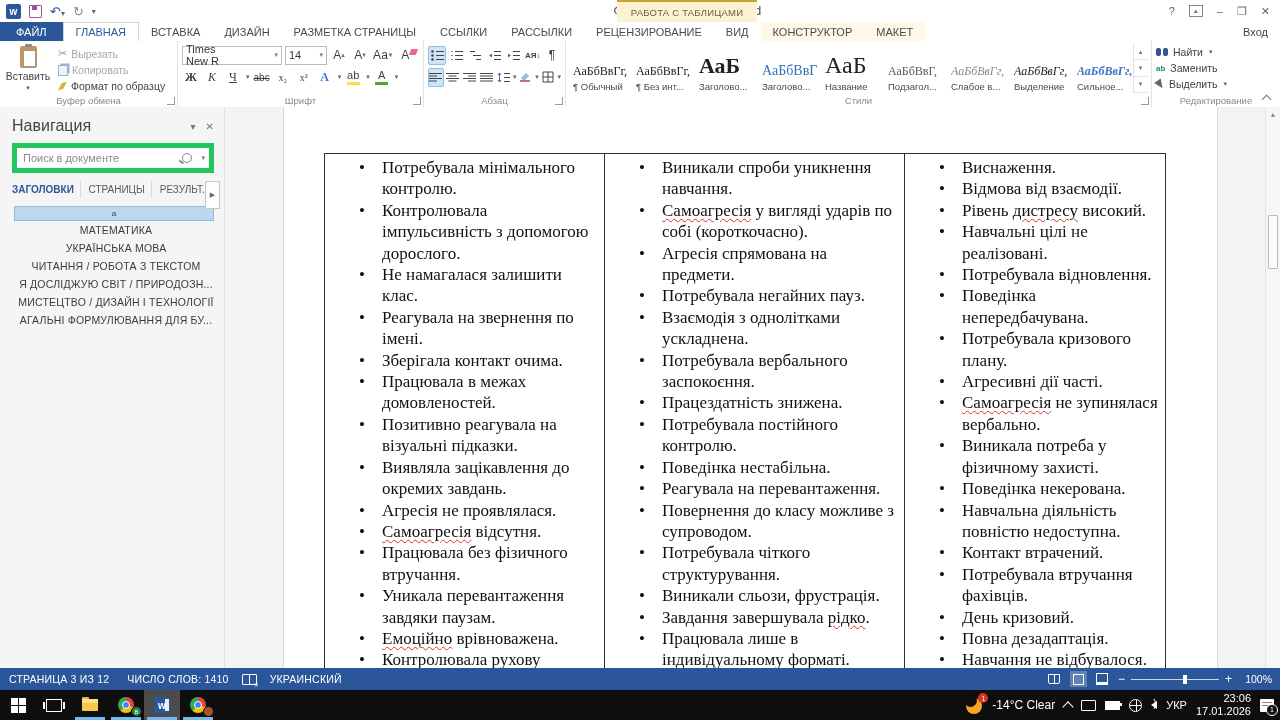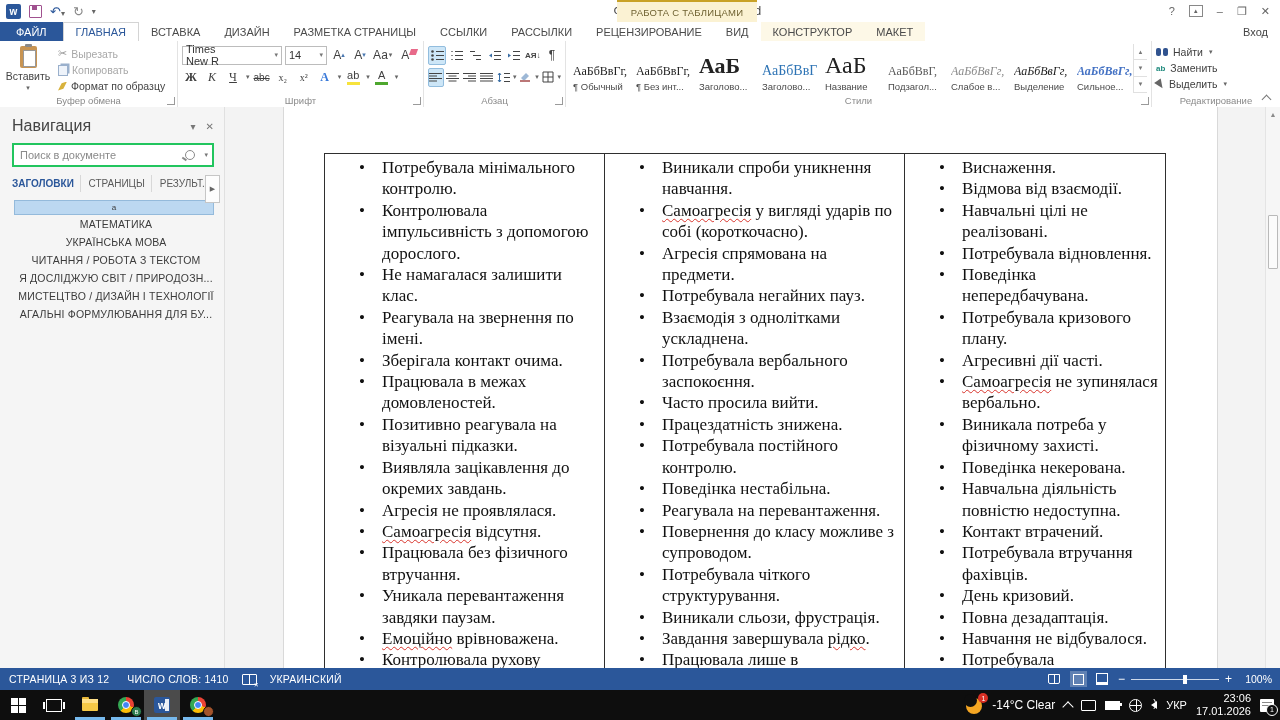--- a/index.html
+++ b/index.html
@@ -109,21 +109,21 @@
   .cursor-ic{width:0;height:0;border-left:4px solid transparent;border-right:4px solid transparent;border-top:9px solid #666;transform:rotate(-35deg);}
 
   
   .main{position:absolute;top:107px;left:0;right:0;bottom:52px;background:#f3f3f3;}
 
   
   .navpane{position:absolute;left:0;top:0;bottom:0;width:225px;background:#f5f5f5;border-right:1px solid #e0e0e0;box-sizing:border-box;}
   .nav-head{display:flex;align-items:center;padding:10px 10px 6px 12px;}
   .nav-title{font-size:16px;color:#444;}
   .nav-head .hbtns{margin-left:auto;display:flex;gap:10px;color:#777;font-size:10px;}
-  .nav-search{margin:2px 10px 8px 12px;height:20px;background:#fff;border:2px solid #22c55e;display:flex;align-items:center;padding:0 4px;}
+  .nav-search{margin:2px 10px 8px 12px;height:20px;background:#fff;border:5px solid #22c55e;display:flex;align-items:center;padding:0 4px;}
   .nav-search input{flex:1;border:none;outline:none;font-size:11px;color:#333;background:transparent;font-family:"Liberation Sans",sans-serif;}
   .nav-search input::placeholder{color:#8a8a8a;}
   .mag{width:8px;height:8px;border:1.5px solid #8a8a8a;border-radius:50%;position:relative;margin-right:4px;}
   .mag:after{content:"";position:absolute;left:-4px;top:7px;width:5px;height:1.5px;background:#8a8a8a;transform:rotate(35deg);}
   .nav-tabs{display:flex;align-items:center;margin:0 4px 4px 12px;font-size:10px;color:#595959;position:relative;}
   .nav-tab{padding:3px 8px 3px 0;margin-right:8px;border-right:1px solid #d8d8d8;white-space:nowrap;overflow:hidden;}
   .nav-tab.active{color:#2b579a;font-weight:bold;}
   .nav-tab:last-of-type{border-right:none;margin-right:0;}
   .nav-more{position:absolute;right:0;top:0;width:13px;height:26px;border:1px solid #c6c6c6;background:#fdfdfd;display:flex;align-items:center;justify-content:center;color:#666;font-size:7px;}
   .nav-items{padding:4px 6px 0 14px;}
@@ -522,36 +522,36 @@
               </ul>
             </div>
           <div class="doc-col c1">
               <ul>
                 <li>Виникали спроби уникнення навчання.</li>
                 <li><span class="sq">Самоагресія</span> у вигляді ударів по собі (короткочасно).</li>
                 <li>Агресія спрямована на предмети.</li>
                 <li>Потребувала негайних пауз.</li>
                 <li>Взаємодія з однолітками ускладнена.</li>
                 <li>Потребувала вербального заспокоєння.</li>
-                <li>Часто просила вийти.</li>
                 <li>Працездатність знижена.</li>
                 <li>Потребувала постійного контролю.</li>
                 <li>Поведінка нестабільна.</li>
                 <li>Реагувала на перевантаження.</li>
                 <li>Повернення до класу можливе з супроводом.</li>
                 <li>Потребувала чіткого структурування.</li>
                 <li>Виникали сльози, фрустрація.</li>
                 <li>Завдання завершувала <span class="sq">рідко</span>.</li>
                 <li>Працювала лише в індивідуальному форматі.</li>
               </ul>
             </div>
           <div class="doc-col c2">
               <ul>
                 <li>Виснаження.</li>
                 <li>Відмова від взаємодії.</li>
+                <li>Рівень <span class="sq">дистресу</span> високий.</li>
                 <li>Навчальні цілі не реалізовані.</li>
                 <li>Потребувала відновлення.</li>
                 <li>Поведінка непередбачувана.</li>
                 <li>Потребувала кризового плану.</li>
                 <li>Агресивні дії часті.</li>
                 <li><span class="sq">Самоагресія</span> не зупинялася вербально.</li>
                 <li>Виникала потреба у фізичному захисті.</li>
                 <li>Поведінка некерована.</li>
                 <li>Навчальна діяльність повністю недоступна.</li>
                 <li>Контакт втрачений.</li>

